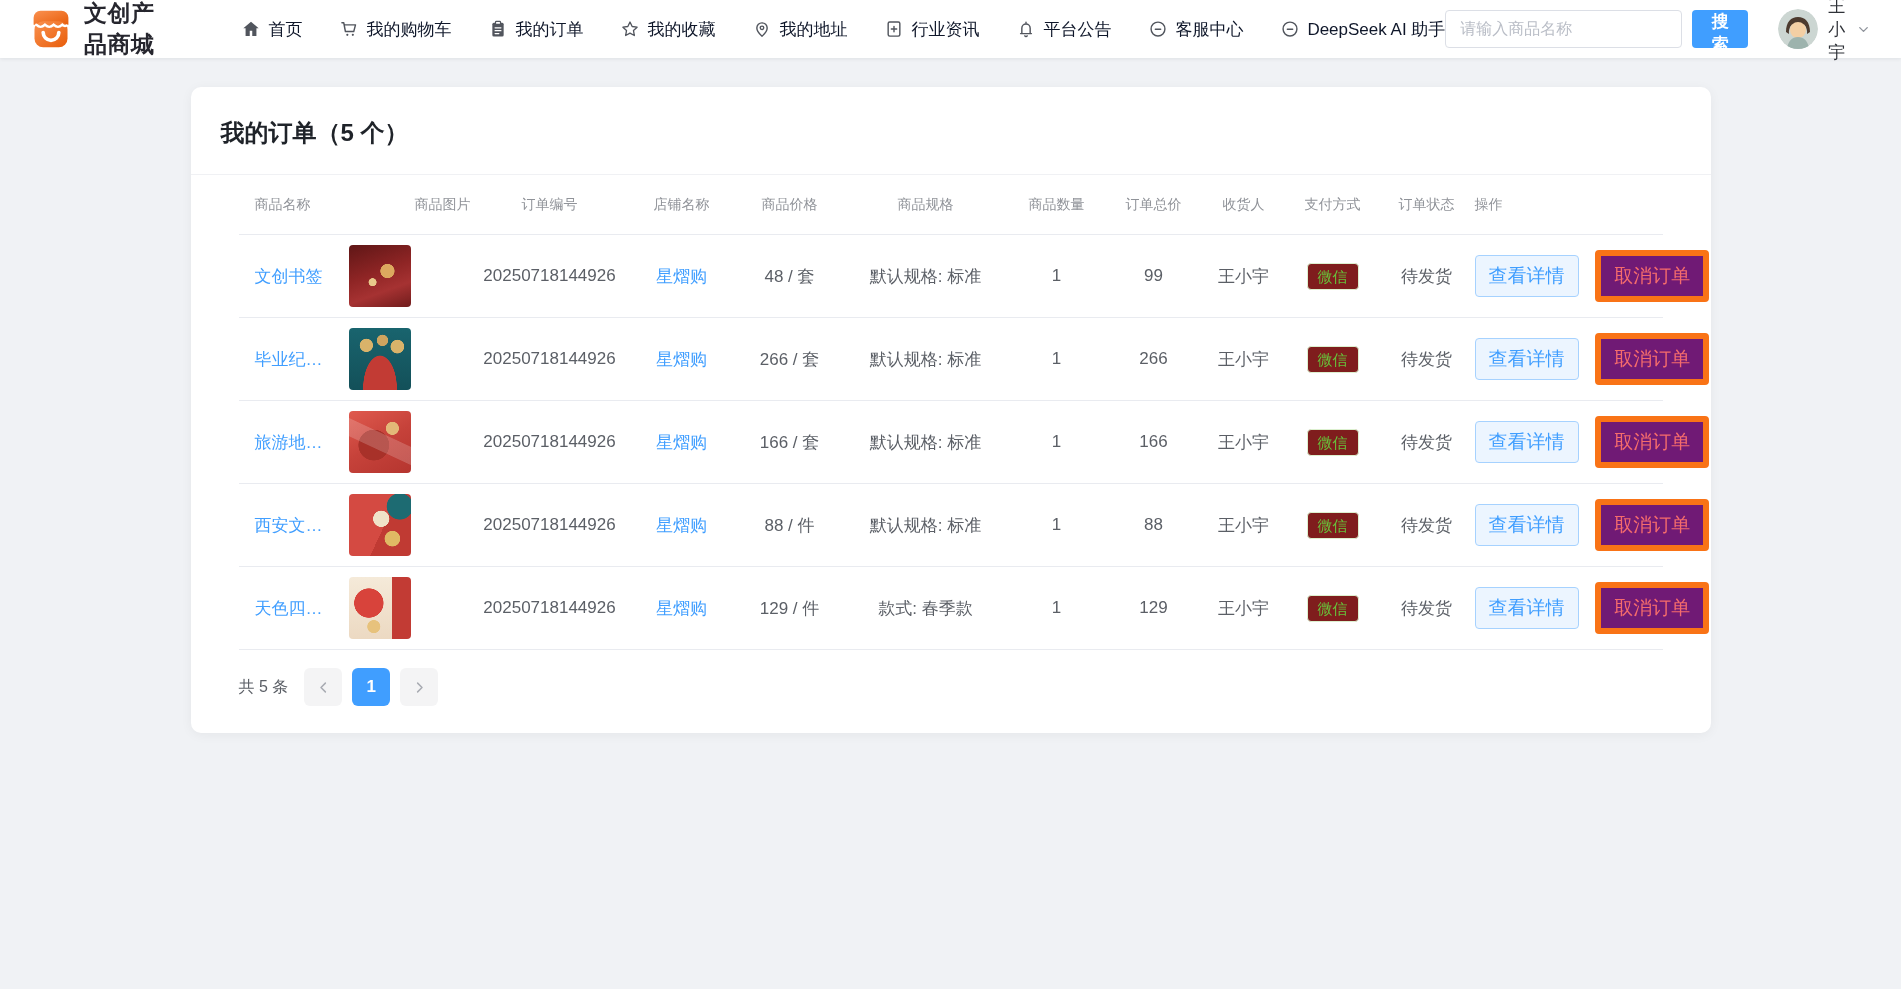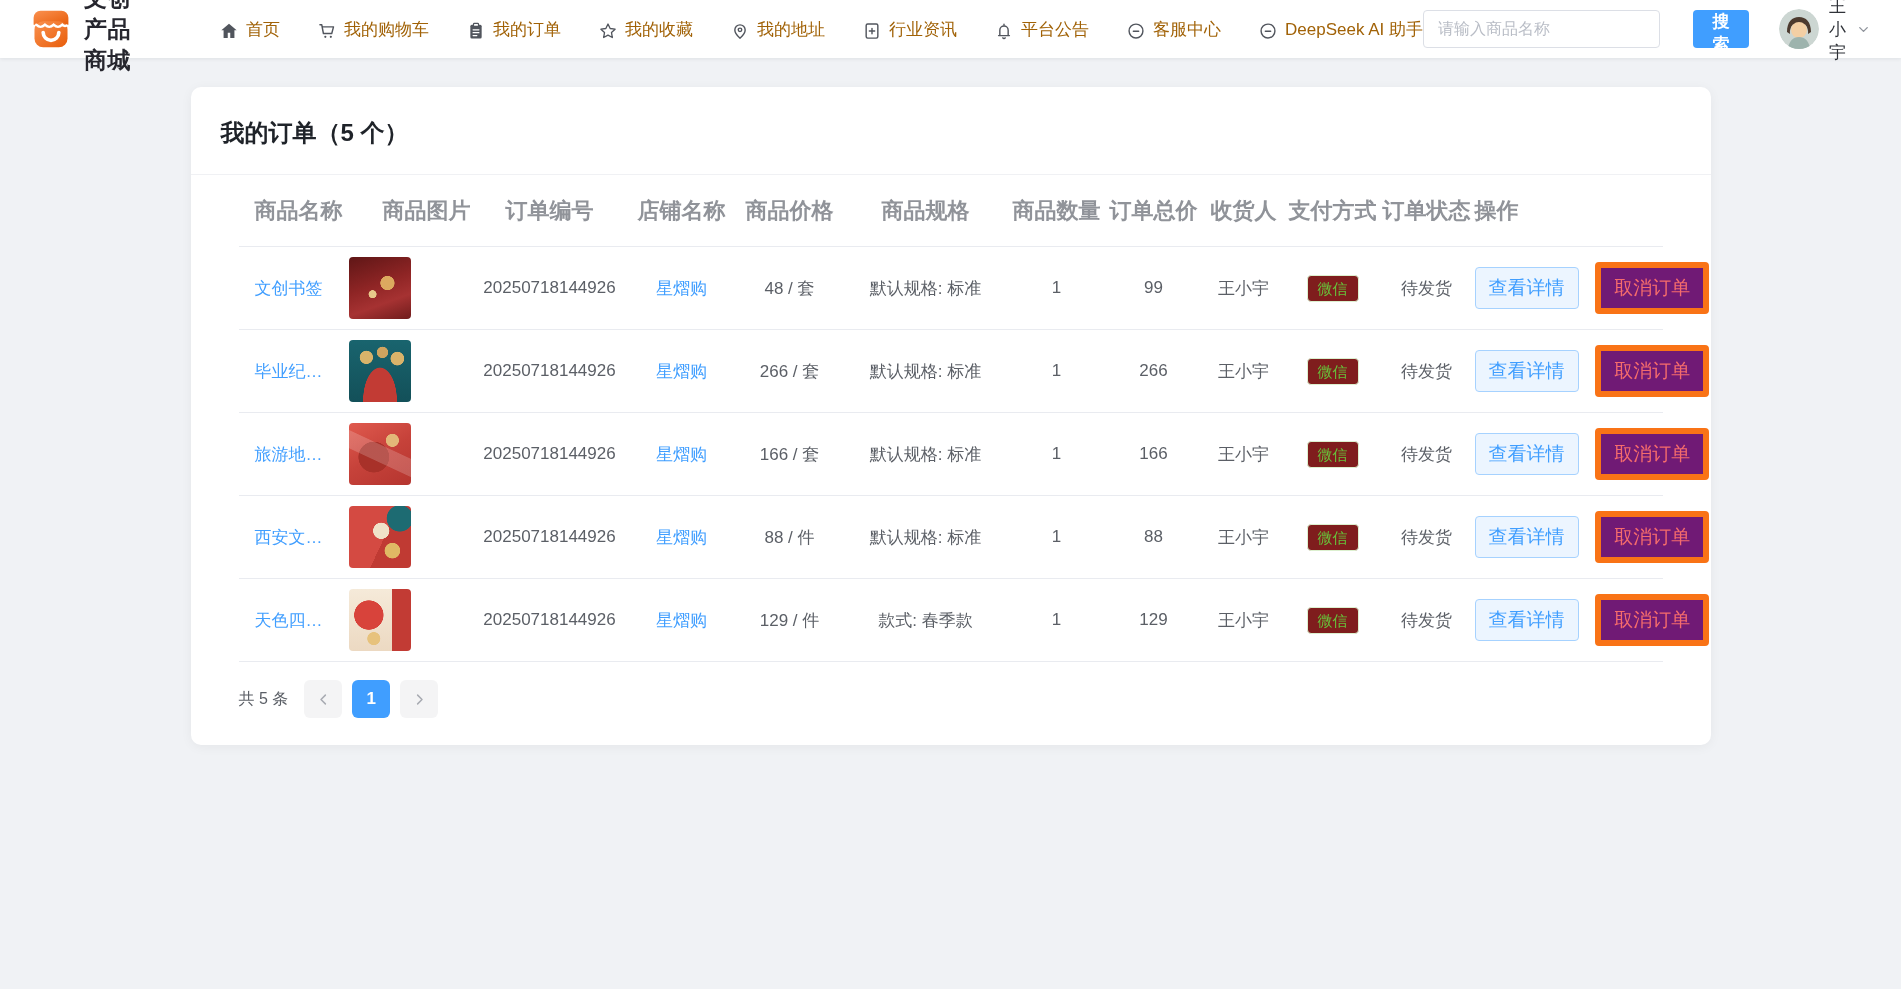--- a/index.html
+++ b/index.html
@@ -11,24 +11,24 @@
   }
   
   .header {
     height:58px; background:#fff; display:flex; align-items:center;
     padding:0 30px; box-shadow:0 1px 4px rgba(0,21,41,.08); position:relative; z-index:2;
   }
   .brand { display:flex; align-items:center; gap:12px; cursor:pointer; }
   .brand-logo svg { width:42px; height:40px; display:block; }
   .brand-name { font-size:23px; font-weight:700; color:#26262e; letter-spacing:.5px; }
   .nav { display:flex; align-items:center; gap:37px; margin-left:68px; }
-  .nav-item { display:flex; align-items:flex-end; gap:7px; color:#a16207; font-size:17px; cursor:pointer; text-decoration:none; white-space:nowrap; }
+  .nav-item { display:flex; align-items:center; gap:7px; color:#0f172a; font-size:17px; cursor:pointer; text-decoration:none; white-space:nowrap; }
   .nav-icon { display:inline-flex; color:#51555d; }
   .nav-icon svg { width:20px; height:20px; display:block; }
-  .search-area { margin-left:auto; display:flex; align-items:center;gap:23px; }
+  .search-area { margin-left:auto; display:flex; align-items:center; }
   .search-input {
     width:246px; height:38px; border:1px solid #dcdfe6; border-radius:4px;
     padding:0 14px; font-size:16px; color:#606266; outline:none; background:#fff;
     font-family:inherit;
   }
   .search-input::placeholder { color:#b9bdc6; }
   .search-btn {
     margin-left:10px; height:38px; padding:0 15px; background:#409eff; color:#fff;
     border:none; border-radius:4px; font-size:17px; cursor:pointer; font-family:inherit; font-weight:600;
   }
@@ -44,21 +44,21 @@
     width:1520px; margin:0 auto; background:#fff; border-radius:10px;
     box-shadow:0 2px 12px rgba(0,0,0,.05); overflow:hidden;
   }
   .card-title {
     font-size:24px; font-weight:600; color:#1f2329;
     padding:30px 30px 25px 30px; border-bottom:1px solid #f0f1f4;
   }
   .table-wrap { padding:0 48px; }
   table { width:100%; border-collapse:collapse; table-layout:fixed; }
   th {
-    color:#909399; font-weight:700; font-size:22px; text-align:center;
+    color:#909399; font-weight:400; font-size:14px; text-align:center;
     padding:21px 0 20px; border-bottom:1px solid #e9ebf0; white-space:nowrap;
   }
   td {
     font-size:17px; color:#5b5f66; text-align:center; height:82px;
     border-bottom:1px solid #e9ebf0; padding:10px 0; white-space:nowrap;
   }
   th:nth-child(1), td:nth-child(1) { text-align:left; padding-left:16px; }
   th:nth-child(2), td:nth-child(2) { text-align:right; }
   th:nth-child(12), td:nth-child(12) { text-align:left; }
   .link { color:#409eff; cursor:pointer; text-decoration:none; }

